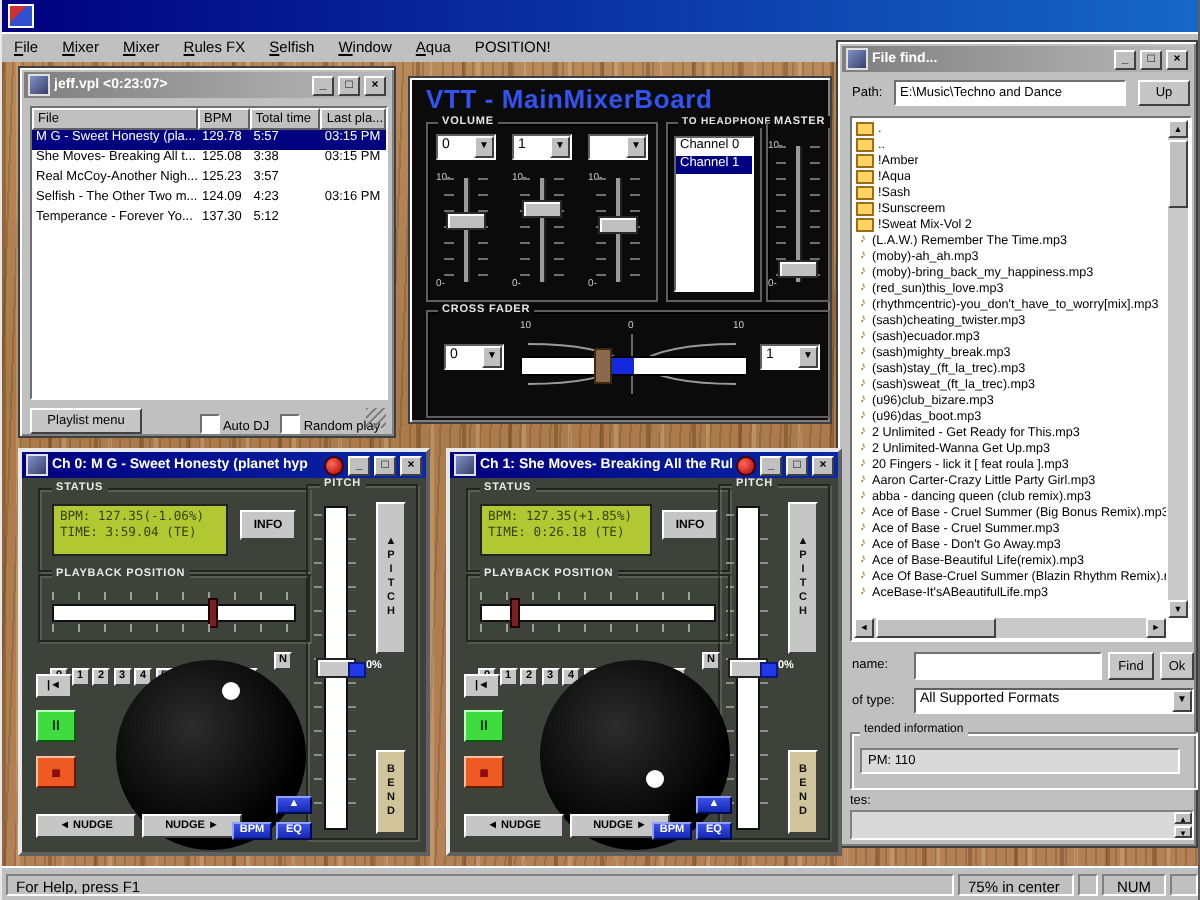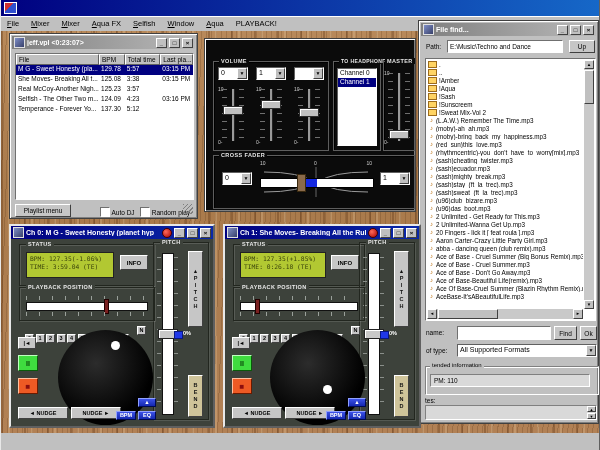--- a/index.html
+++ b/index.html
@@ -113,25 +113,25 @@
 <div id="screen">
 
   <div id="main-titlebar">
     <span class="appicon"></span>
   </div>
 
   <div id="menubar">
       <span class="mi">File</span>
       <span class="mi">Mixer</span>
       <span class="mi">Mixer</span>
-      <span class="mi">Aqua FX</span>
+      <span class="mi">Rules FX</span>
       <span class="mi">Selfish</span>
       <span class="mi">Window</span>
       <span class="mi">Aqua</span>
-      <span class="mi plain">PLAYBACK!</span>
+      <span class="mi plain">POSITION!</span>
     </div>
 
   <div id="client"></div>
 
   <div class="win" id="filefind" style="left:417px;top:20px;width:181px;height:404px;z-index:1">
     <div class="tb tb-gray">
       <span class="wicon"></span>
       <span class="t">File find...</span>
       <button class="wbtn">_</button>
       <button class="wbtn">□</button>
@@ -360,20 +360,21 @@
       <span style="position:absolute;left:128px;top:158px;font-size:6.5px">
         <span class="cb"></span>
         <span>Random play</span>
       </span>
       <span class="grip"></span>
     </div>
   </div>
 
   <div class="win" id="mixer" style="left:203px;top:38px;width:212px;height:174px;z-index:2">
     <div style="position:relative;width:100%;height:100%">
+      <div style="position:absolute;left:6px;top:1px;font-size:13px;font-weight:bold;color:#3353f0;letter-spacing:.3px">VTT - MainMixerBoard</div>
 
       <div class="mxgrp" id="vol-group" style="left:6px;top:20px;width:114px;height:88px">
         <span class="mxlab">VOLUME</span>
         <div class="combo" style="left:4px;top:5px;width:30px">
           <span class="cval">0</span>
           <span class="cbtn">▼</span>
         </div>
         <div class="combo" style="left:42px;top:5px;width:30px">
           <span class="cval">1</span>
           <span class="cbtn">▼</span>
@@ -556,14 +557,21 @@
         <span class="disc-dot" style="left: 56%; top: 58%;"></span>
       </div>
       <button class="btn nudge" style="left:7px;top:168px">◄ NUDGE</button>
       <button class="btn nudge" style="left:60px;top:168px">NUDGE ►</button>
       <button class="bluebtn" style="left:123px;top:159px;width:18px;height:9px">▲</button>
       <button class="bluebtn" style="left:101px;top:172px;width:20px;height:9px">BPM</button>
       <button class="bluebtn" style="left:123px;top:172px;width:18px;height:9px">EQ</button>
     </div>
   </div>
 
+  <div id="statusbar">
+    <span class="pane" style="flex:1">For Help, press F1</span>
+    <span class="pane" style="width:58px">75% in center</span>
+    <span class="pane" style="width:10px"></span>
+    <span class="pane" style="width:32px;text-align:center">NUM</span>
+    <span class="pane" style="width:14px"></span>
+  </div>
 
 </div>
 
 </body></html>

